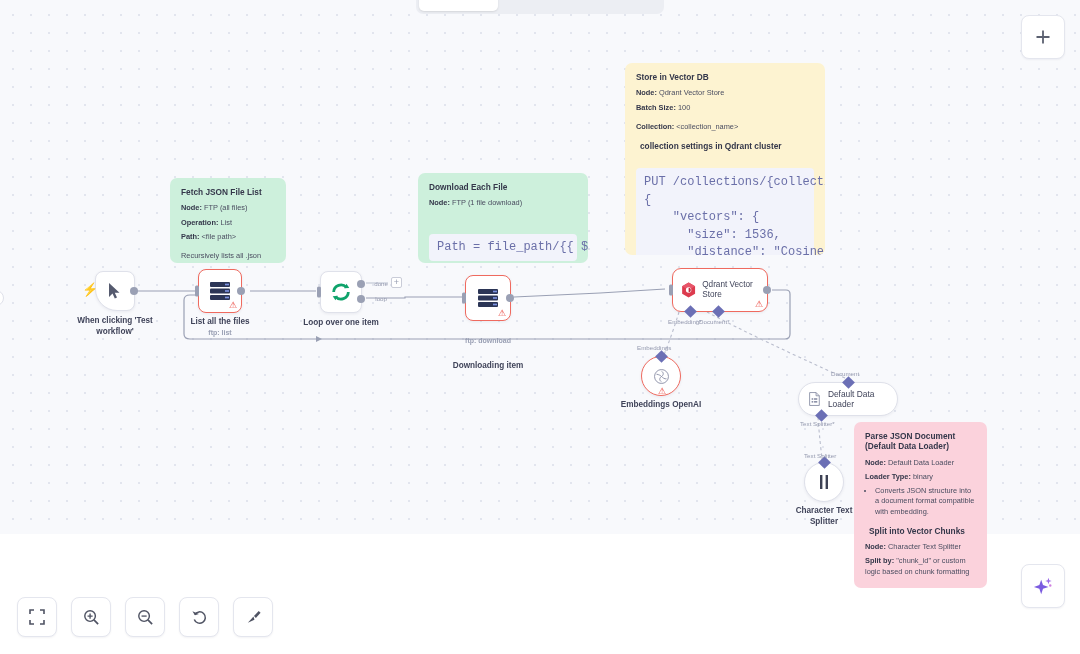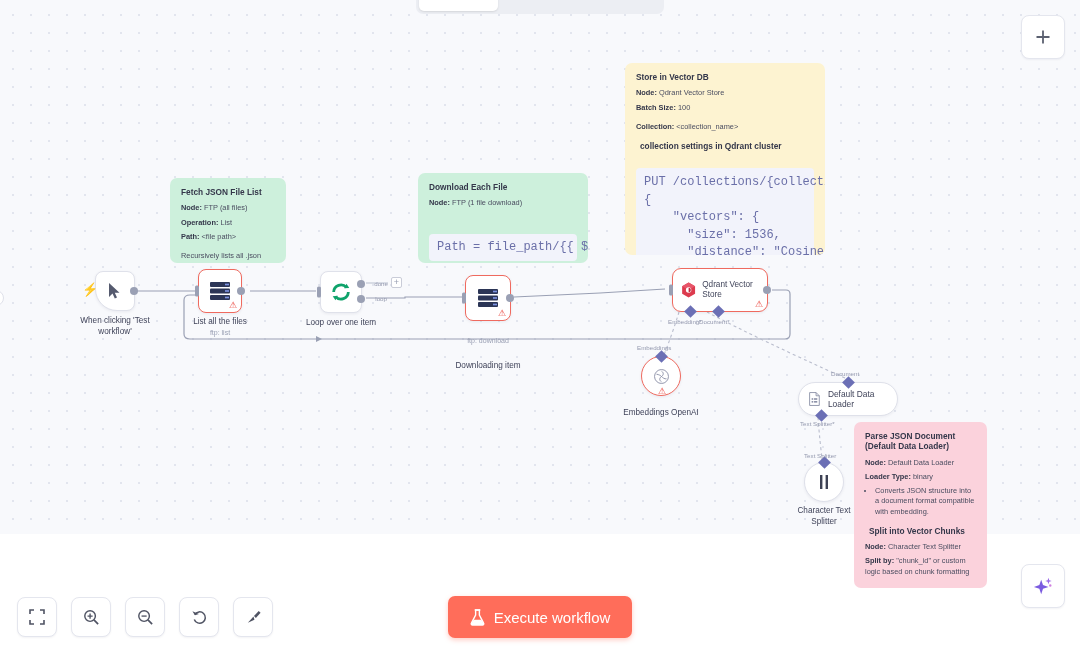--- a/index.html
+++ b/index.html
@@ -135,20 +135,21 @@
     box-shadow: 0 1px 3px rgba(30,35,70,.07);
   }
   .nbox.plain { border-color: #dfe1ea; }
   .caption {
     position: absolute; left: 50%; transform: translateX(-50%);
     text-align: center;
     white-space: nowrap;
     font-size: 8.2px;
     color: #40445a;
     line-height: 1.3;
+    font-weight: bold;
   }
   .subcap { font-size: 7px; color: #9aa0b4; }
   .warn {
     position: absolute; right: 3px; bottom: 2px;
     width: 10px; height: 10px;
     color: #e8382f;
     font-size: 9px; line-height: 10px; text-align: center;
   }
   .port {
     position: absolute;
@@ -409,21 +410,21 @@
     <div class="circnode">
       <svg width="17" height="17" viewBox="0 0 22 22">
         <circle cx="11" cy="11" r="9" fill="none" stroke="#8a8fa6" stroke-width="1.2"></circle>
         <path d="M11,4 C14,6 14,9 11,11 C8,13 8,16 11,18" fill="none" stroke="#8a8fa6" stroke-width="1.2"></path>
         <path d="M4.5,8 C8,8.5 10,10 11,11 C12.5,12.5 15,14.5 17.5,14" fill="none" stroke="#8a8fa6" stroke-width="1.2"></path>
       </svg>
       <div class="warn" style="right:13px; bottom:-1px;">⚠</div>
       <div class="diamond" style="left:15px; top:-5px;"></div>
     </div>
     <div class="portlabel" style="left:-4px; top:-12px;">Embeddings</div>
-    <div class="caption" style="top:52px; left:20px;">Embeddings OpenAI</div>
+    <div class="caption" style="top:44px; left:20px;">Embeddings OpenAI</div>
   </div>
 
   <div class="node" id="node-loader" style="left:798px; top:382px;">
     <div class="pillnode">
       <svg width="14" height="16" viewBox="0 0 16 18">
         <path d="M2,1 L10,1 L14,5 L14,17 L2,17 Z" fill="none" stroke="#8a8fa6" stroke-width="1.1"></path>
         <path d="M10,1 L10,5 L14,5" fill="none" stroke="#8a8fa6" stroke-width="1.1"></path>
         <rect x="4.5" y="8" width="2" height="2" fill="#8a8fa6"></rect>
           <rect x="7.5" y="8" width="4" height="2" fill="#8a8fa6"></rect>
         <rect x="4.5" y="11.5" width="2" height="2" fill="#8a8fa6"></rect>
@@ -488,22 +489,14 @@
       <path d="M1.5,2.5 L4.2,6.6 L8.4,5.2 Z" fill="#4f5363"></path>
     </svg>
   </div>
   <div class="sqbtn toolbtn" id="btn-tidy">
     <svg width="17" height="17" viewBox="0 0 18 18">
       <path d="M14.5,2 L9.5,7.5 L11.5,9.5 L16.5,4 Z" fill="#4f5363"></path>
       <path d="M9,8 L3,14.5 L10,11.5 Z" fill="#4f5363"></path>
     </svg>
   </div>
 
-  <button id="execute">
-    <svg width="15" height="17" viewBox="0 0 16 18">
-      <path d="M6,1 L10,1 L10,6.5 L14.5,15 A1.3,1.3 0 0 1 13.3,17 L2.7,17 A1.3,1.3 0 0 1 1.5,15 L6,6.5 Z" fill="none" stroke="#ffffff" stroke-width="1.5"></path>
-      <path d="M4,11.5 L12,11.5 L14.5,15.5 A1,1 0 0 1 13.4,17 L2.6,17 A1,1 0 0 1 1.5,15.5 Z" fill="#ffffff"></path>
-      <path d="M5,1 L11,1" stroke="#ffffff" stroke-width="1.6"></path>
-    </svg>
-    <span class="lbl">Execute workflow</span>
-  </button>
 
 </div>
 
 </body></html>

